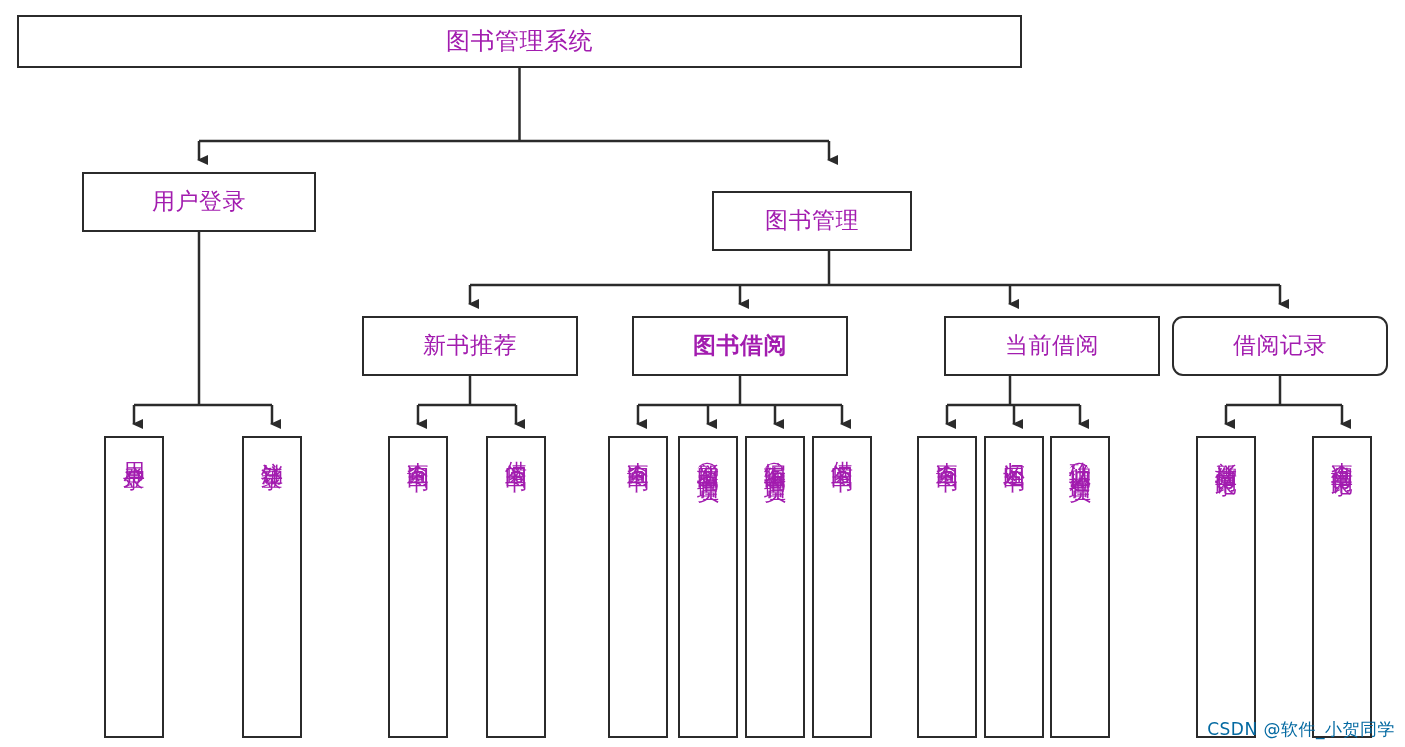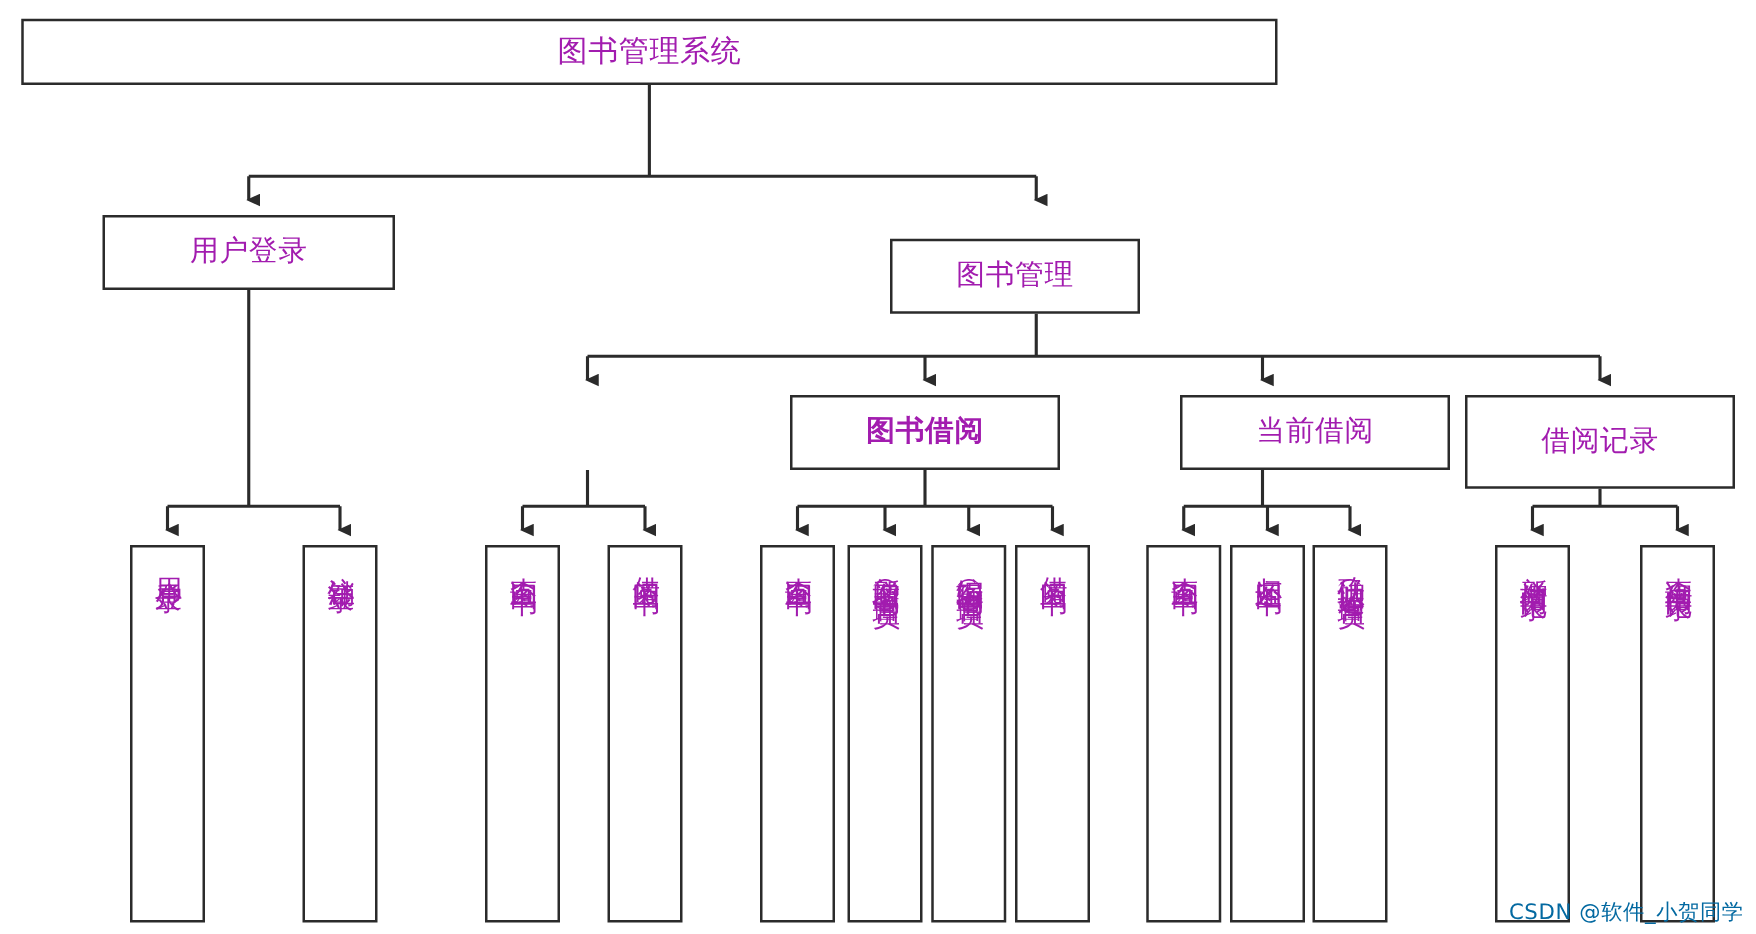--- a/index.html
+++ b/index.html
@@ -126,27 +126,30 @@
   <div class="watermark">CSDN @软件_小贺同学</div>
 <div class="node horiz root" style="left: 17px; top: 15px; width: 1005px; height: 53px;">
       <div class="label">图书管理系统</div>
     </div>
     <div class="node horiz" style="left: 82px; top: 172px; width: 234px; height: 60px;">
       <div class="label">用户登录</div>
     </div>
     <div class="node horiz" style="left: 712px; top: 164px; width: 200px; height: 60px; margin-top: 27px;">
       <div class="label">图书管理</div>
     </div>
+    <div class="node horiz" style="left: 362px; top: 316px; width: 216px; height: 60px;">
+      <div class="label">新书推荐</div>
+    </div>
     <div class="node horiz" style="left: 632px; top: 316px; width: 216px; height: 60px; font-weight: bold;">
       <div class="label">图书借阅</div>
     </div>
     <div class="node horiz" style="left: 916px; top: 316px; width: 216px; height: 60px; margin-left: 28px;">
       <div class="label">当前借阅</div>
     </div>
-    <div class="node horiz" style="left: 1172px; top: 316px; width: 216px; height: 75px;">
+    <div class="node horiz" style="left: 1172px; top: 316px; width: 216px; height: 60px; border-radius: 11px;">
       <div class="label">借阅记录</div>
     </div>
     <div class="node vert" style="left: 104px; top: 436px; width: 60px; height: 302px;">
       <div class="label">用户登录</div>
     </div>
     <div class="node vert" style="left: 242px; top: 436px; width: 60px; height: 302px;">
       <div class="label">注销登录</div>
     </div>
     <div class="node vert" style="left: 388px; top: 436px; width: 60px; height: 302px;">
       <div class="label">查询图书</div>

